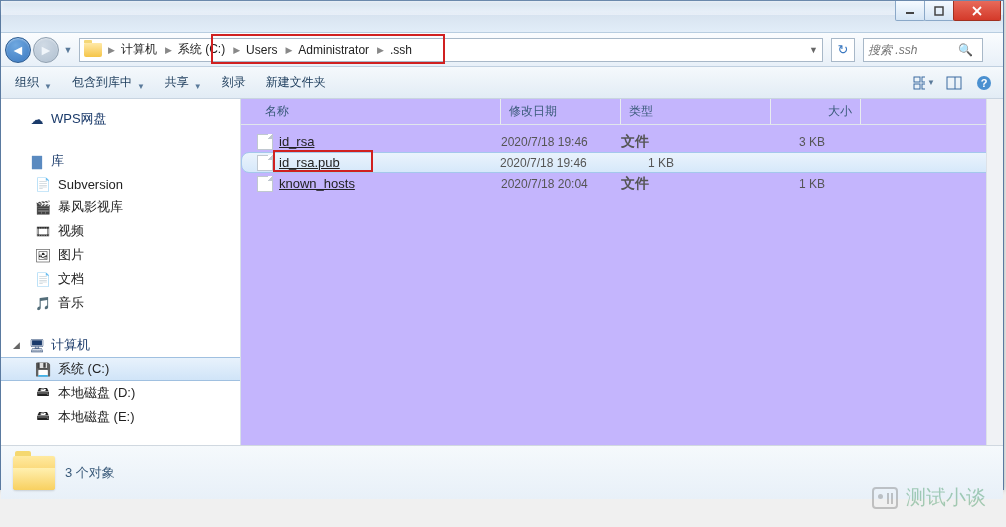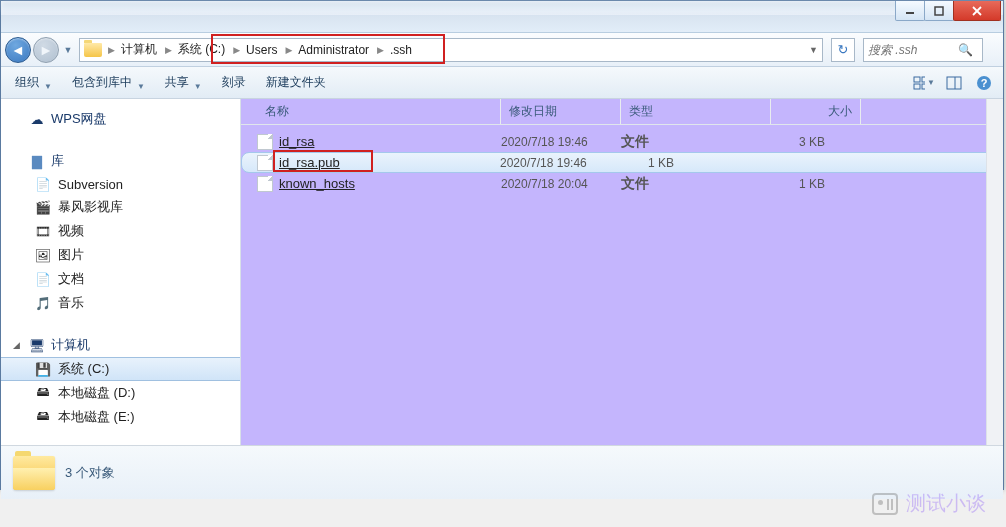--- a/index.html
+++ b/index.html
@@ -74,21 +74,21 @@
 .red-highlight-file { position: absolute; left: 32px; top: 51px; width: 100px; height: 22px; border: 2px solid #d02020; pointer-events: none; z-index: 10; }
 
 .scrollbar-v { position: absolute; right: 0; top: 0; bottom: 0; width: 17px; background: #f0f2f5; border-left: 1px solid #dde2e8; }
 
 .statusbar { height: 54px; background: linear-gradient(to bottom, #f5f9fc, #e8f0f8); border-top: 1px solid #d0d8e0; display: flex; align-items: center; padding: 0 12px; gap: 10px; }
 .big-folder { width: 42px; height: 34px; background: linear-gradient(to bottom, #ffeaa0, #f5c040); border-radius: 2px 2px 3px 3px; position: relative; box-shadow: 0 1px 2px rgba(0,0,0,0.15); }
 .big-folder::before { content: ''; position: absolute; top: -5px; left: 2px; width: 16px; height: 5px; background: #f5d870; border-radius: 2px 2px 0 0; }
 .big-folder::after { content: ''; position: absolute; bottom: 0; left: 0; right: 0; height: 22px; background: linear-gradient(to bottom, #fff0b0, #f8d060); border-radius: 0 0 3px 3px; }
 .status-text { font-size: 13px; color: #3a5a7a; }
 
-.watermark { position: absolute; right: 20px; bottom: 10px; display: flex; align-items: center; gap: 8px; opacity: 0.35; font-size: 20px; color: #8b5cf6; z-index: 20; }
+.watermark { position: absolute; right: 20px; bottom: 16px; display: flex; align-items: center; gap: 8px; opacity: 0.35; font-size: 20px; color: #15803d; z-index: 20; }
 .wm-icon { width: 26px; height: 22px; border: 2px solid #666; border-radius: 4px; position: relative; }
 .wm-icon::before { content: ''; position: absolute; left: 4px; top: 5px; width: 5px; height: 5px; border-radius: 50%; background: #666; }
 .wm-icon::after { content: ''; position: absolute; right: 3px; top: 4px; bottom: 3px; width: 2px; background: #666; box-shadow: -4px 0 0 #666; }
 </style>
 </head>
 <body>
 
 <div class="window">
 
   <div class="titlebar">

